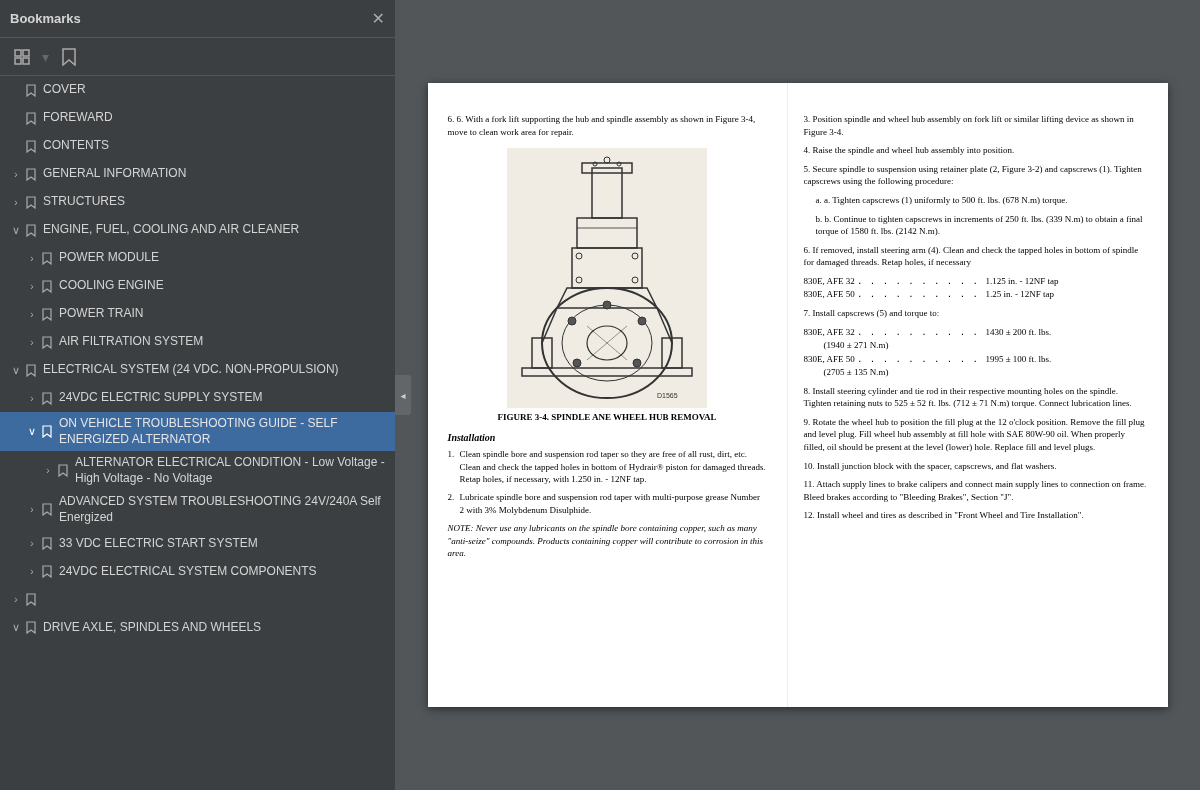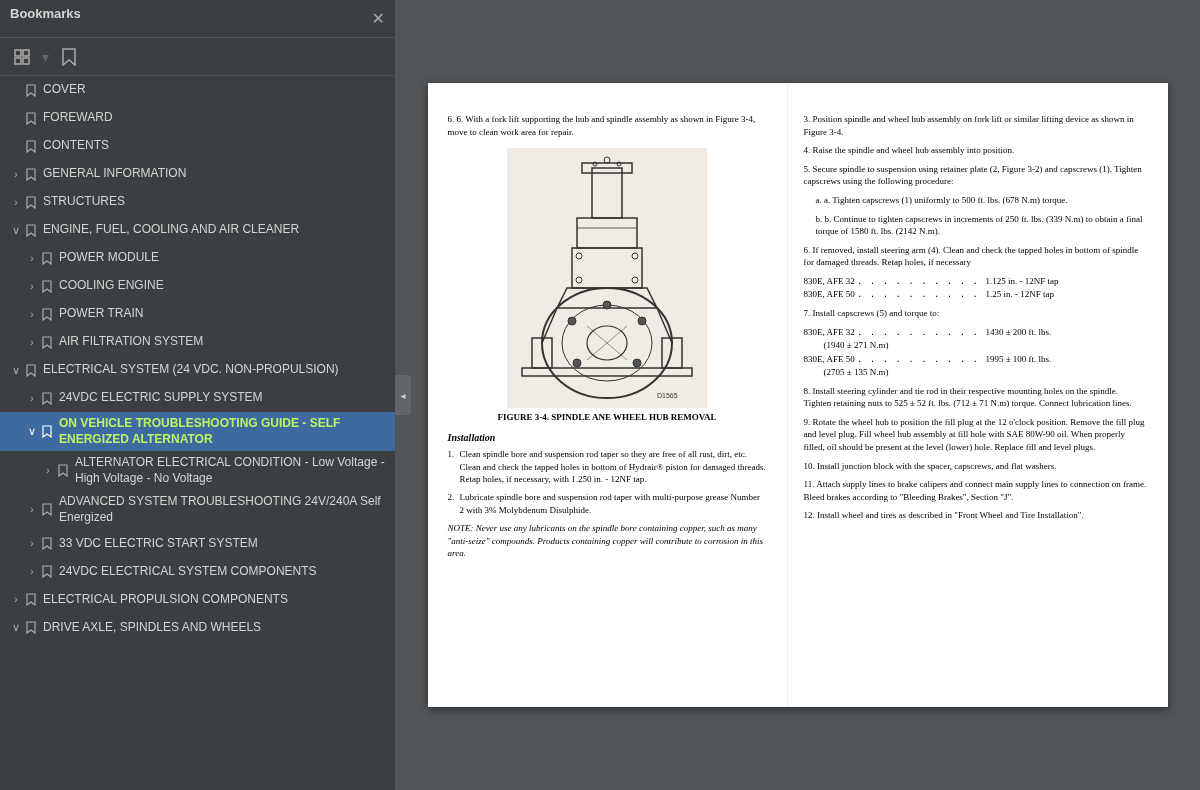--- a/index.html
+++ b/index.html
@@ -14,20 +14,21 @@
       color: #d4d4d4;
       display: flex;
       flex-direction: column;
       overflow: hidden;
     }
 
     .sidebar-header {
       background: #3c3f41;
       padding: 6px 10px;
       display: flex;
+      align-items: center;
       justify-content: space-between;
       border-bottom: 1px solid #555;
       height: 38px;
     }
 
     .sidebar-title {
       color: #d4d4d4;
       font-size: 13px;
       font-weight: bold;
     }
@@ -76,21 +77,21 @@
       display: flex;
       align-items: center;
       padding: 4px 8px;
       cursor: pointer;
       font-size: 12px;
       color: #d4d4d4;
       min-height: 28px;
       user-select: none;
     }
     .bookmark-item.selected { background: #3d6a9f; color: #fff; }
-    .bookmark-item.selected .bm-label { color: #bef264; font-weight: bold; }
+    .bookmark-item.selected .bm-label { color: #e5e5e5; }
 
     .expand-arrow {
       width: 16px;
       min-width: 16px;
       font-size: 10px;
       color: #aaa;
       display: inline-flex;
       align-items: center;
       justify-content: center;
     }
@@ -426,21 +427,20 @@
       <span class="bm-label">24VDC ELECTRICAL SYSTEM COMPONENTS</span>
     </div>
 
     <div class="bookmark-item">
       <span class="expand-arrow" style="color:#aaa;">›</span>
       <span class="bookmark-icon">
         <svg width="10" height="13" viewBox="0 0 10 13">
             <path d="M1 1 L9 1 L9 12 L5 9 L1 12 Z" fill="none" stroke="#aaa" stroke-width="1.2"></path>
           </svg>
       </span>
-      <span class="bm-label">ELECTRICAL PROPULSION COMPONENTS</span>
     </div>
 
     <div class="bookmark-item">
       <span class="expand-arrow" style="color:#aaa; font-size:11px;">∨</span>
       <span class="bookmark-icon">
         <svg width="10" height="13" viewBox="0 0 10 13">
             <path d="M1 1 L9 1 L9 12 L5 9 L1 12 Z" fill="none" stroke="#aaa" stroke-width="1.2"></path>
           </svg>
       </span>
       <span class="bm-label">DRIVE AXLE, SPINDLES AND WHEELS</span>

